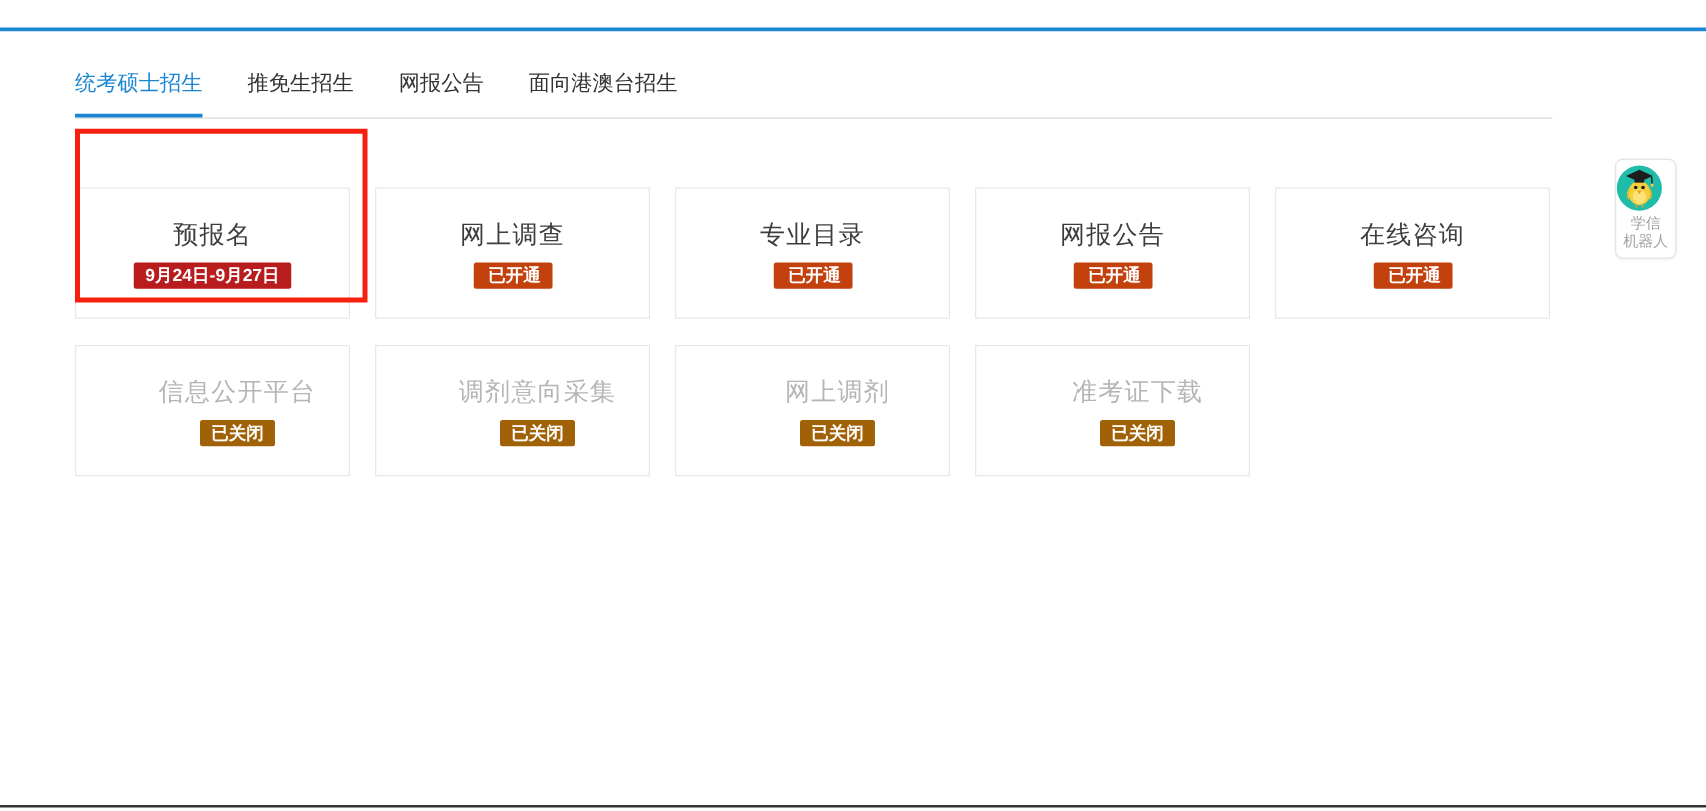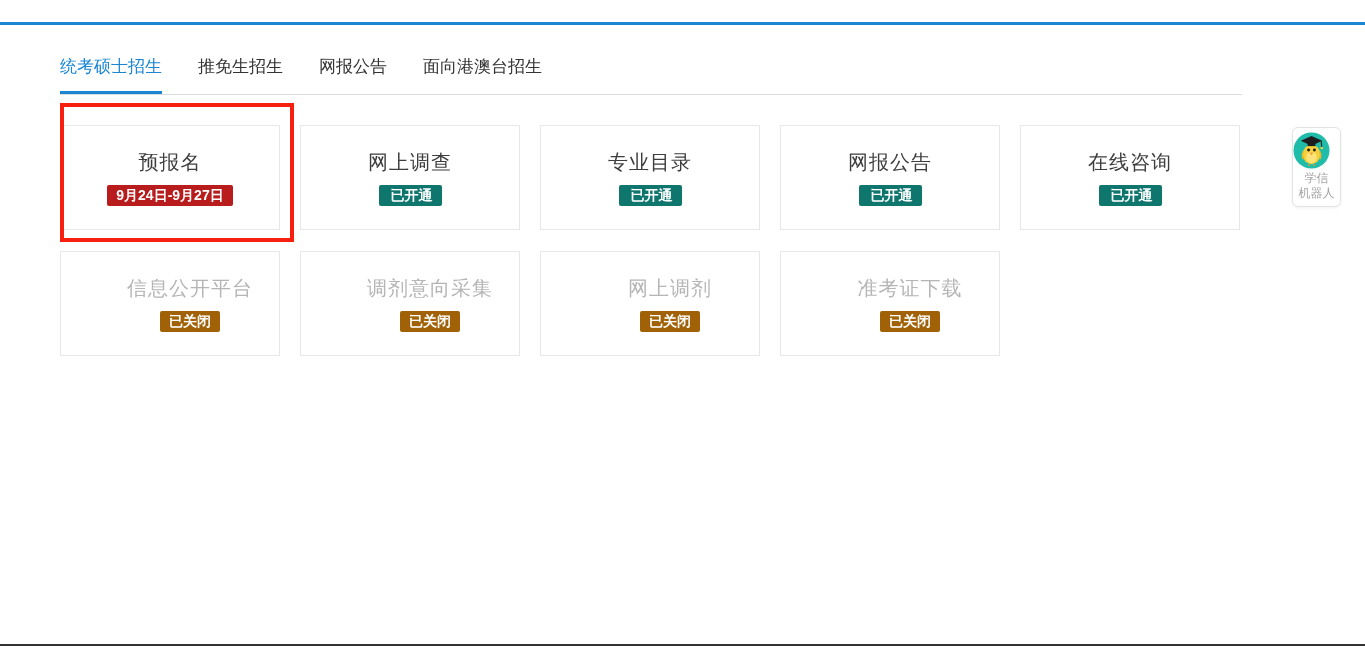--- a/index.html
+++ b/index.html
@@ -7,31 +7,31 @@
     font-family:"Liberation Sans","DejaVu Sans",sans-serif; position:relative; }
 
   .top-accent-line { position:absolute; top:22px; left:0; width:1365px; height:3px; background:#1b87d3; }
 
   .content { position:absolute; left:60px; top:25px; width:1182px; }
 
   .tab-bar { display:flex; gap:36px; border-bottom:1px solid #dcdcdc; padding-top:30px; }
   .tab { font-size:17px; color:#333; padding-bottom:16px; cursor:pointer; white-space:nowrap; }
   .tab.active { color:#1b87d3; padding-bottom:13px; border-bottom:3px solid #1b87d3; }
 
-  .service-grid { margin-top:30px; display:flex; flex-wrap:wrap; gap:21px 20px; width:1182px; }
+  .service-grid { margin-top:55px; display:flex; flex-wrap:wrap; gap:21px 20px; width:1182px; }
   .card { width:220px; height:105px; border:1px solid #e7e7e7; background:#fff;
     display:flex; flex-direction:column; align-items:center; justify-content:center;
     gap:9px; cursor:pointer; }
   .card-title { font-size:20px; color:#3d3d3d; letter-spacing:1px; }
   .card.disabled { cursor:default;padding-left:40px; }
   .card.disabled .card-title { color:#b5b5b5; }
 
   .badge { font-size:14px; font-weight:bold; color:#fff; padding:2px 9px; border-radius:2px; line-height:17px; }
   .badge-date   { background:#b91c1c; }
-  .badge-open   { background:#0f766e;padding-left:12px; }
+  .badge-open   { background:#c2410c;padding-left:12px; }
   .badge-closed { background:#a16207; }
 
   .highlight-box { position:absolute; left:60px; top:103px; width:234px; height:139px;
     border:4px solid #f71f0e; pointer-events:none; z-index:5; }
 
   .robot-widget { position:absolute; left:1292px; top:127px; width:49px; height:80px;
     background:#fff; border:1px solid #e3e3e3; border-radius:6px; cursor:pointer;
     display:flex; flex-direction:column; padding-top:4px;
     box-shadow:0 1px 3px rgba(0,0,0,0.06); z-index:4; }
   .robot-icon { width:37px; height:37px; display:block; }

